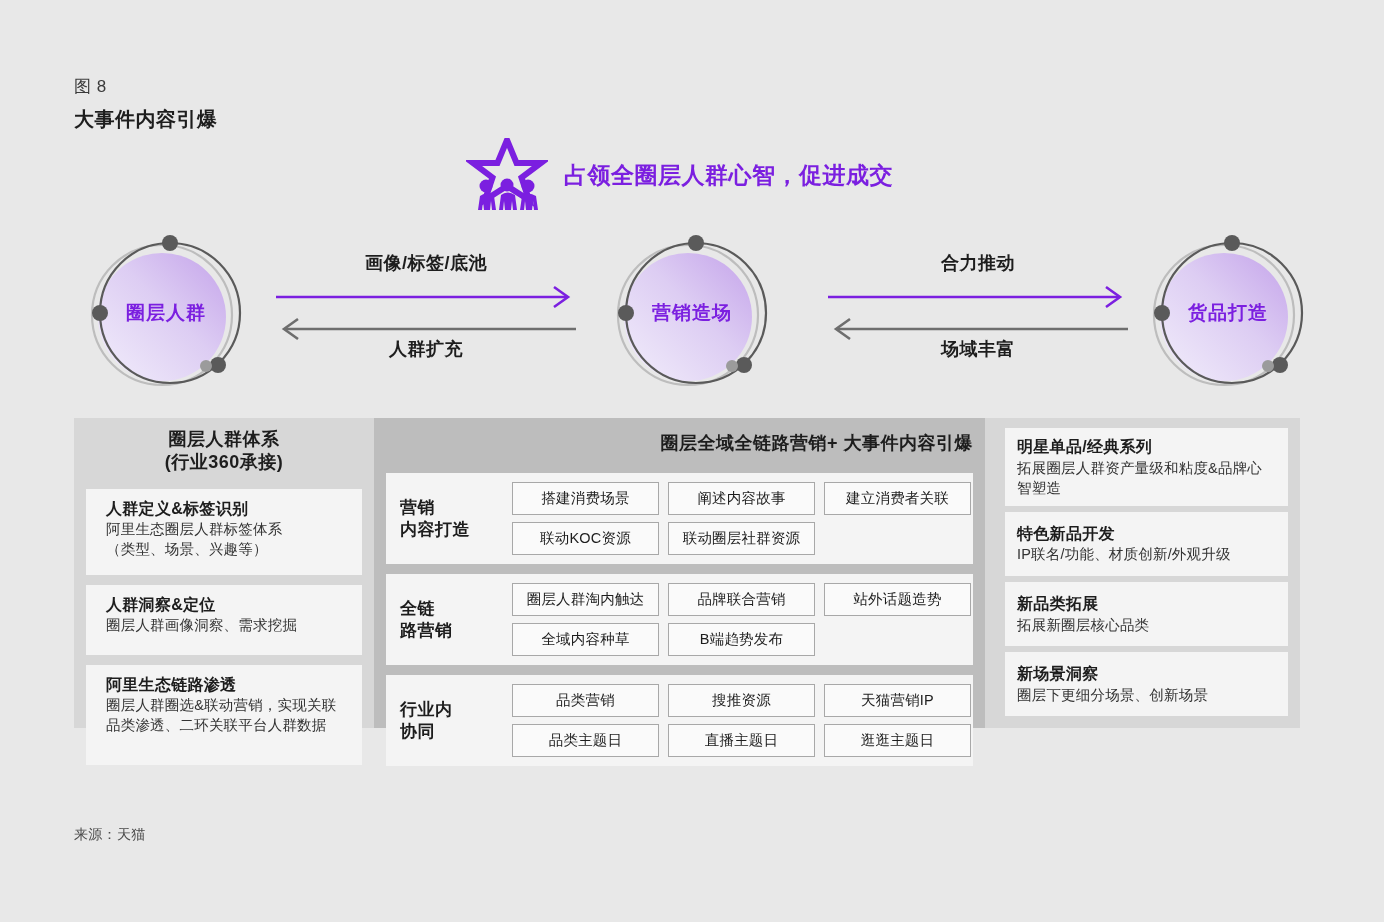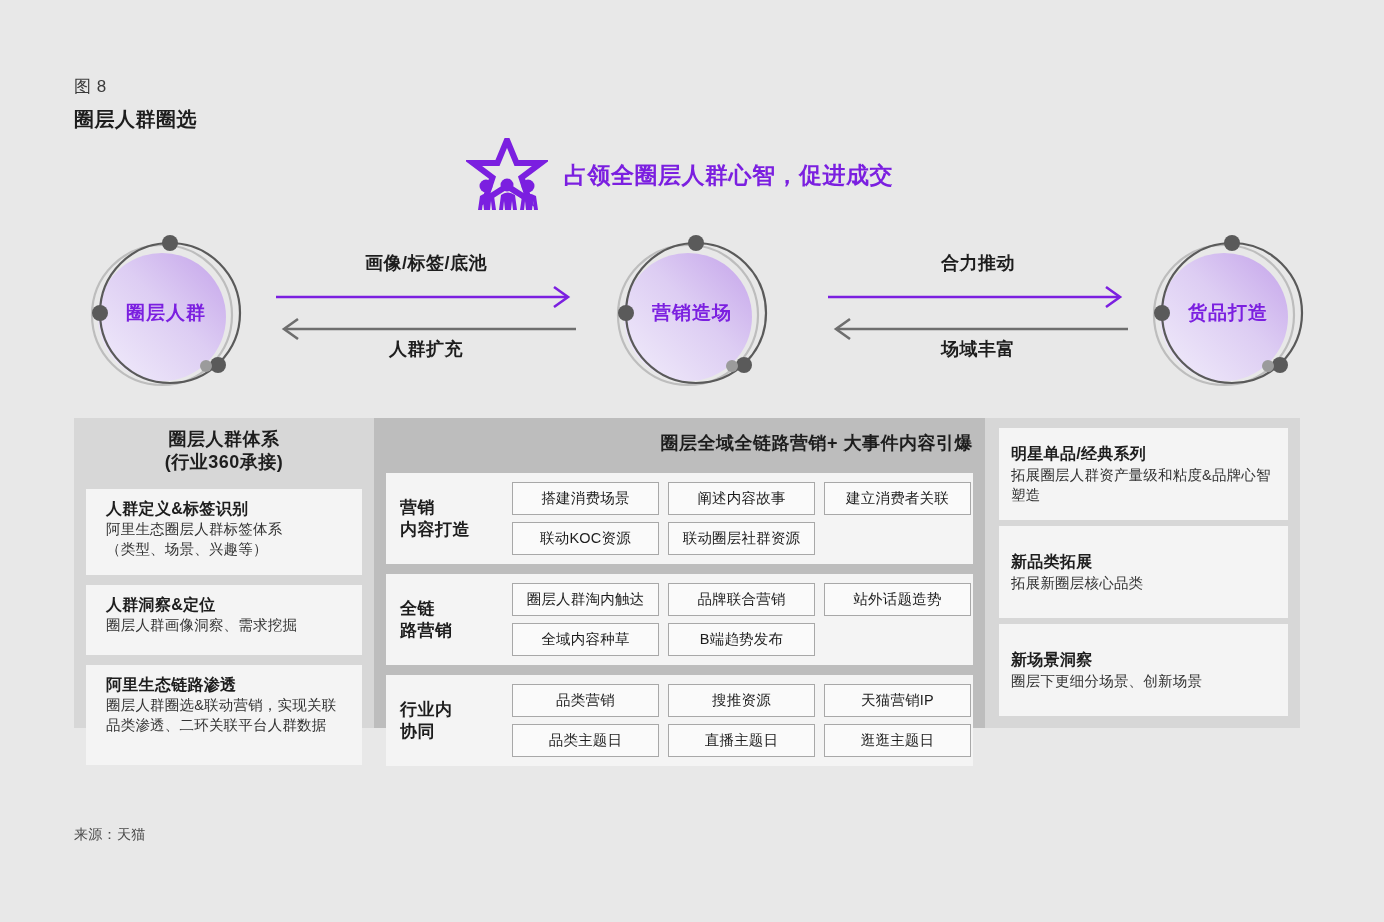--- a/index.html
+++ b/index.html
@@ -39,21 +39,21 @@
   #arrows-right { left: 828px; top: 16px; }
   .arr-label { position: absolute; width: 300px; text-align: center; font-size: 18px; font-weight: bold; color: #1d1d1d; letter-spacing: .5px; }
   .arr-label.top { top: 10px; }
   .arr-label.bot { top: 96px; }
   .arrow-group svg { position: absolute; left: 0; top: 42px; }
 
   
   .panels { position: absolute; left: 74px; top: 418px; width: 1226px; height: 310px; background: #d7d7d7; display: flex; }
   .panel-left  { width: 300px; padding: 10px 12px 12px 12px; }
   .panel-mid   { width: 611px; background: #bdbdbd; padding: 10px 12px 12px 12px; }
-  .panel-right { width: 315px; padding: 10px 12px 12px 14px; display: flex; flex-direction: column; gap: 6px; }
+  .panel-right { width: 315px; padding: 10px 12px 12px 20px; display: flex; flex-direction: column; gap: 6px; }
 
   .panel-head { text-align: center; font-size: 18px; font-weight: bold; color: #1d1d1d; line-height: 1.3; letter-spacing: .5px; }
   .panel-head .l2 { display: block; }
   .panel-head.mid { padding-top: 4px; padding-bottom: 18px; text-align: right; }
   .panel-head.left { padding-bottom: 14px; }
 
   .card { background: #f4f4f4; padding: 9px 12px 11px 20px; margin-bottom: 10px; }
   .card:last-child { margin-bottom: 14px; }
   .card-title { font-size: 16px; font-weight: bold; color: #1d1d1d; line-height: 1.35; letter-spacing: .3px; }
   .card-body  { font-size: 14.5px; color: #333; line-height: 1.38; letter-spacing: .2px; }
@@ -79,21 +79,21 @@
 
   
   .source { position: absolute; left: 74px; top: 826px; font-size: 14px; color: #4a4a4a; letter-spacing: .3px; }
 </style>
 </head>
 <body>
 
 <div id="page">
 
   <div class="fig-label">图 8</div>
-  <div class="fig-title">圈层人群圈选</div>
+  <div class="fig-title">大事件内容引爆</div>
 
   <div class="headline-wrap">
     <span class="headline-icon">
       <svg class="headline-icon" viewBox="0 0 82 74" xmlns="http://www.w3.org/2000/svg">
         <path d="M41 2 L50.5 25 L75 25 L55.5 39.5 L63 62 L41 48 L19 62 L26.5 39.5 L7 25 L31.5 25 Z" fill="none" stroke="#7b1fe0" stroke-width="6" stroke-linejoin="miter"></path>
         <circle cx="20" cy="48" r="6.5" fill="#7b1fe0"></circle>
         <circle cx="41" cy="47" r="6.5" fill="#7b1fe0"></circle>
         <circle cx="62" cy="48" r="6.5" fill="#7b1fe0"></circle>
         <path d="M12 72 L14 58 Q20 53 28 58 L30 72 L26 72 L25 63 L24 72 L18 72 L17 63 L16 72 Z" fill="#7b1fe0"></path>
         <path d="M33 72 L35 57 Q41 52 49 57 L51 72 L47 72 L46 63 L45 72 L39 72 L38 63 L37 72 Z" fill="#7b1fe0"></path>
@@ -279,20 +279,24 @@
         </div>
       </div>
     </div>
 
     <div class="panel-right">
       <div class="card">
         <div class="card-title">明星单品/经典系列</div>
         <div class="card-body">拓展圈层人群资产量级和粘度&amp;品牌心智塑造</div>
       </div>
       <div class="card">
+        <div class="card-title">特色新品开发</div>
+        <div class="card-body">IP联名/功能、材质创新/外观升级</div>
+      </div>
+      <div class="card">
         <div class="card-title">新品类拓展</div>
         <div class="card-body">拓展新圈层核心品类</div>
       </div>
       <div class="card">
         <div class="card-title">新场景洞察</div>
         <div class="card-body">圈层下更细分场景、创新场景</div>
       </div>
     </div>
   </div>
 

